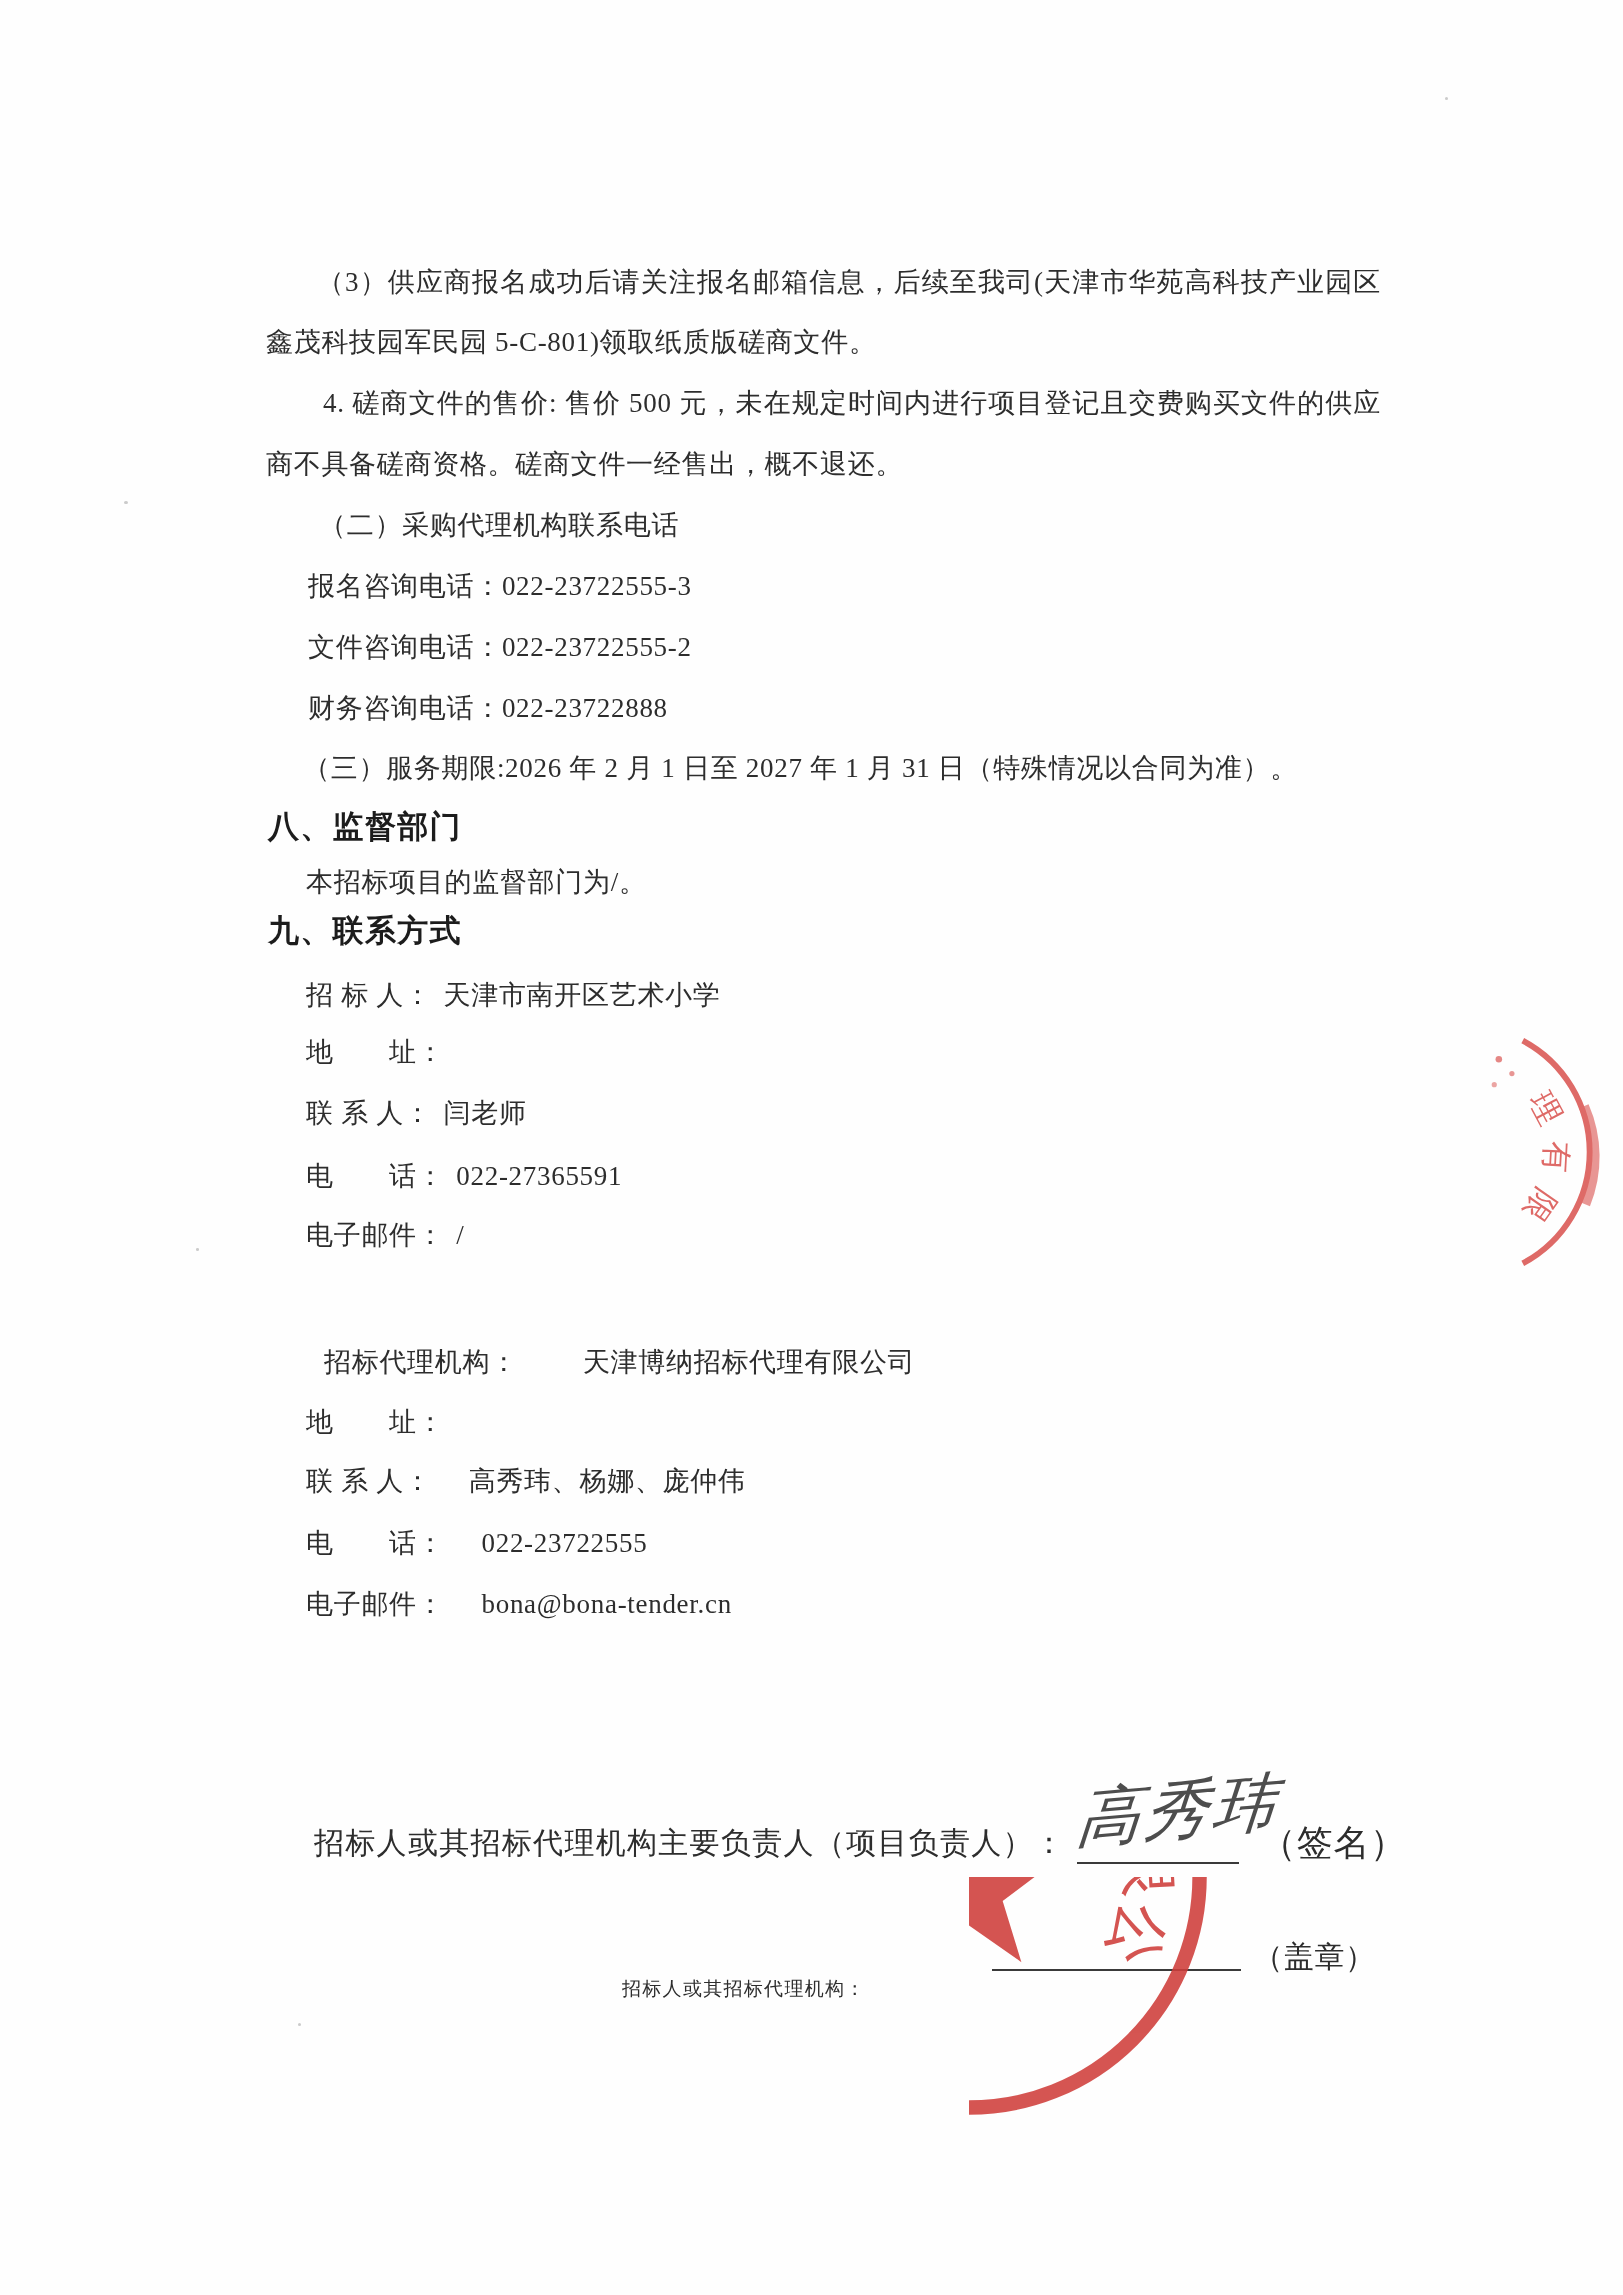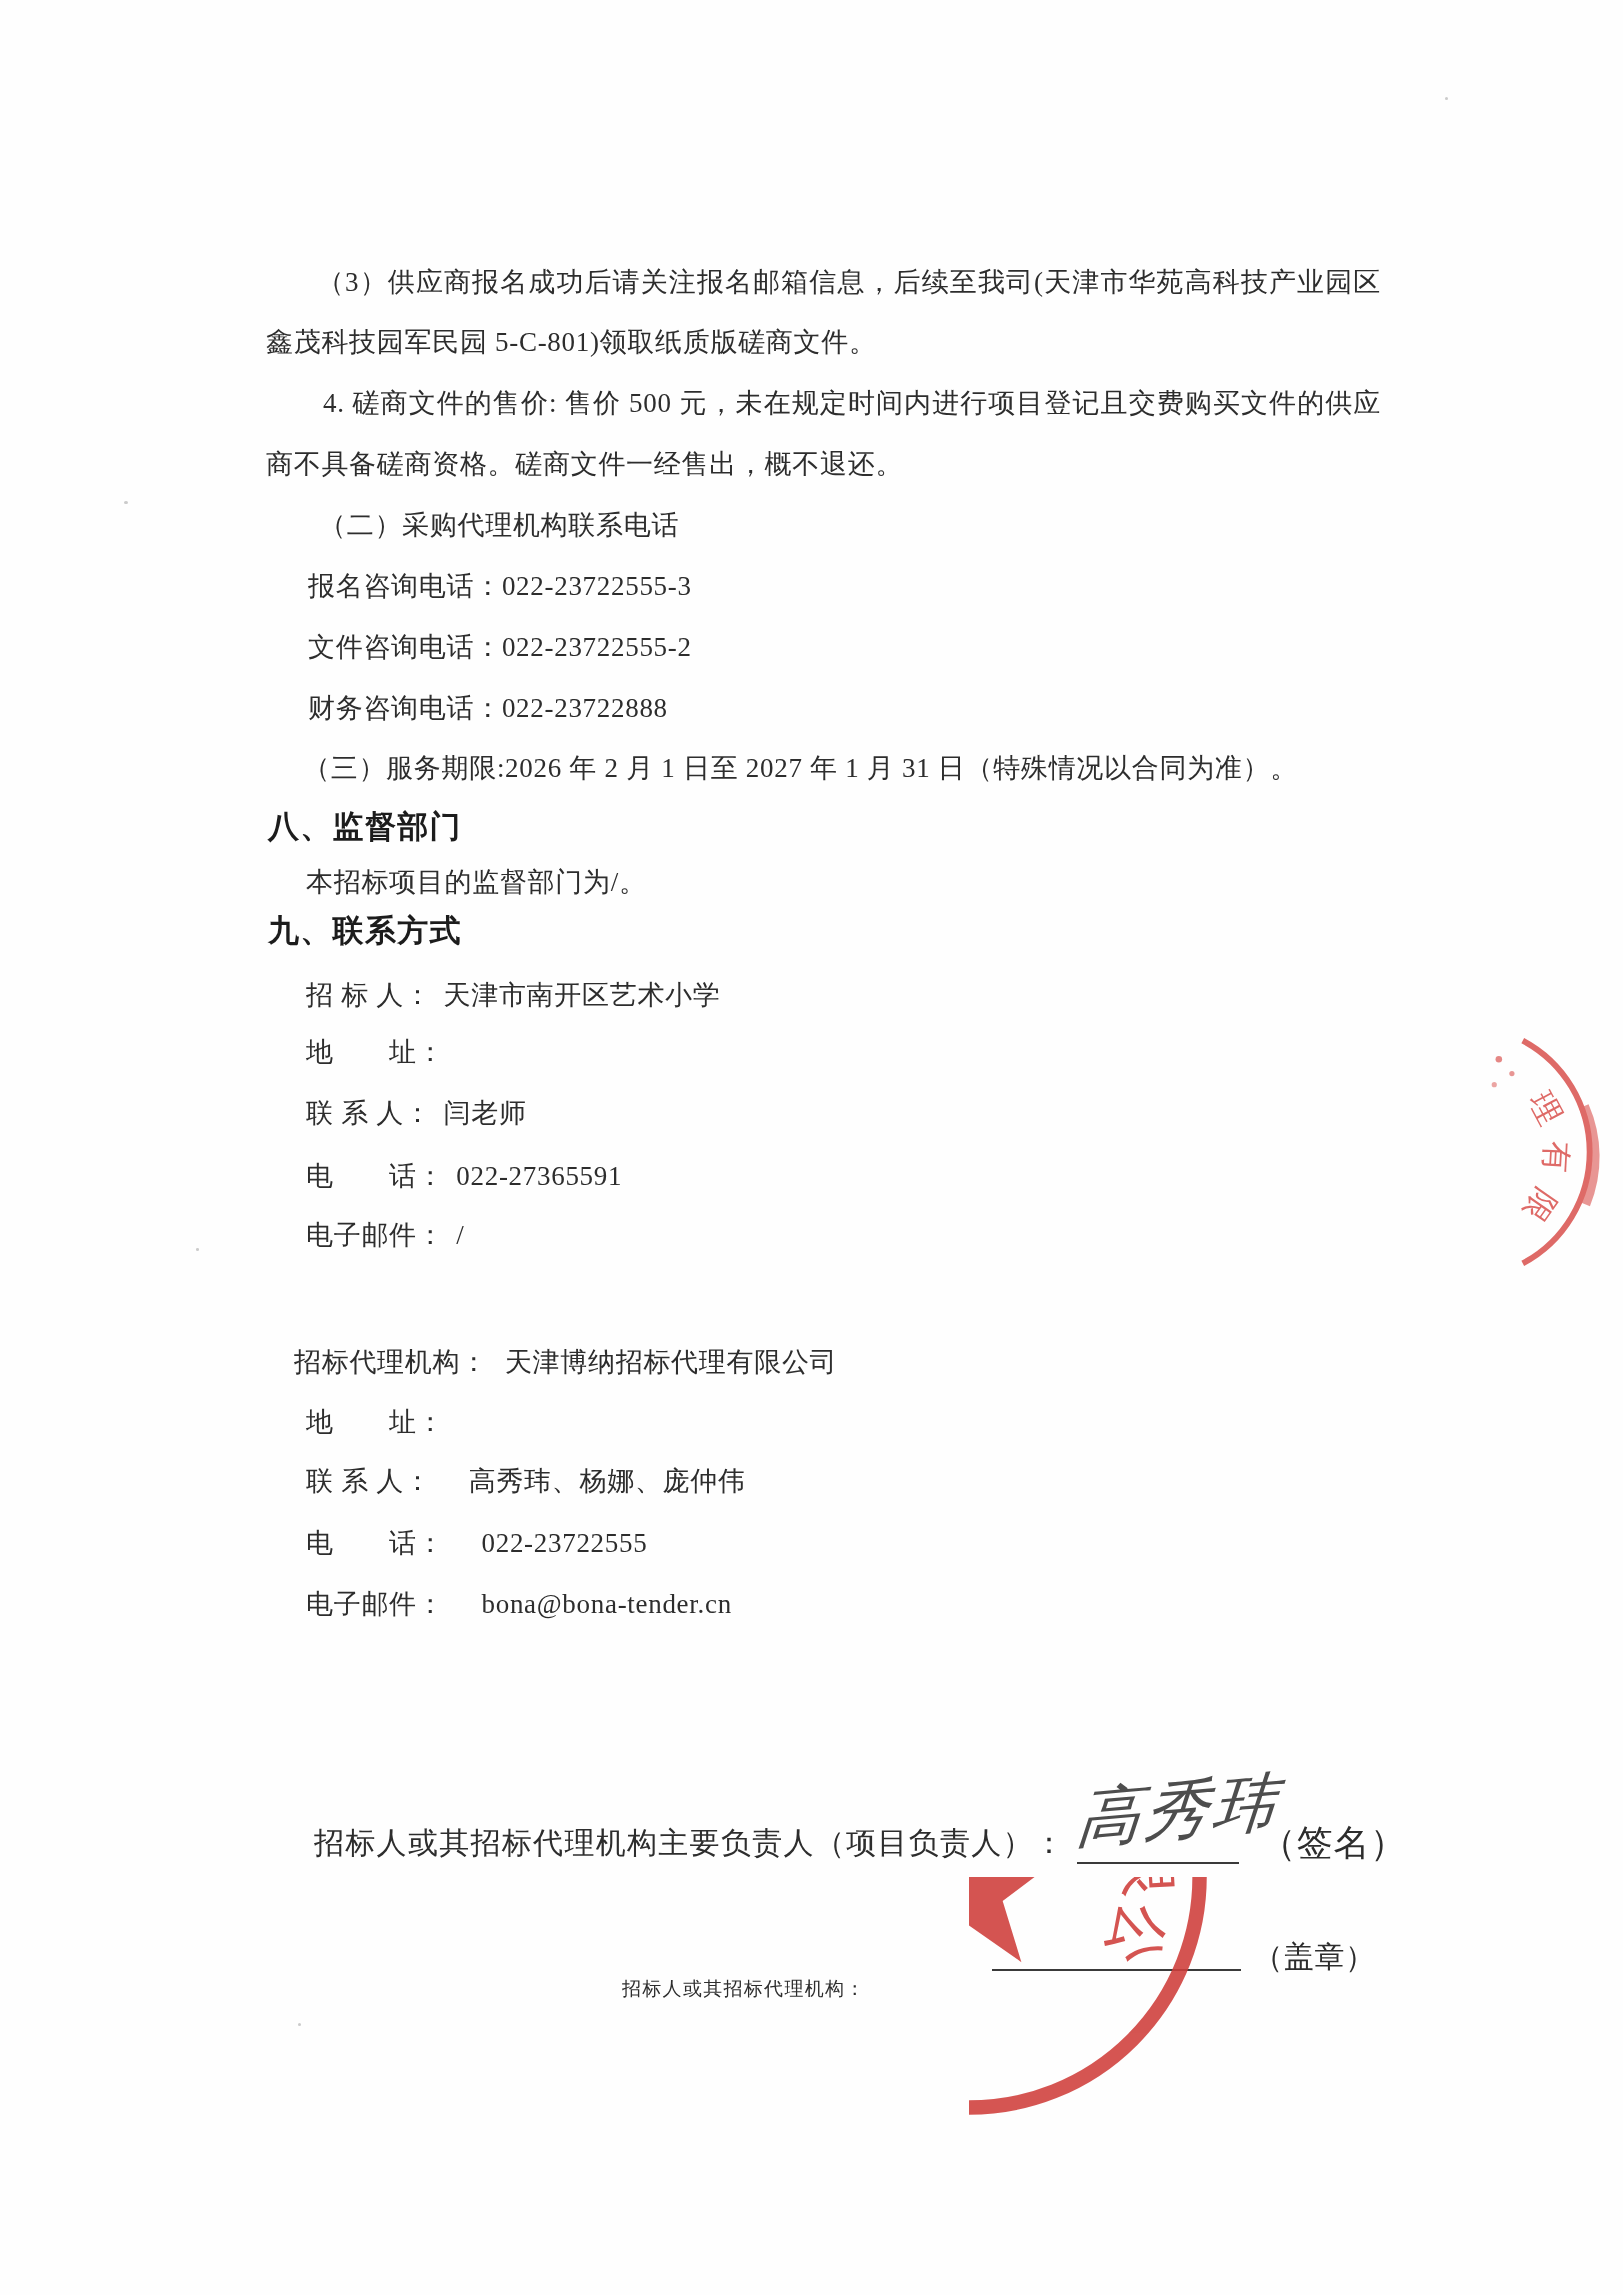--- a/index.html
+++ b/index.html
@@ -80,21 +80,21 @@
 </div>
 <div class="ln row" style="left:306px;top:1155px;">
   <span class="label">电　　话：</span>
   <span class="value">022-27365591</span>
 </div>
 <div class="ln row" style="left:306px;top:1214px;">
   <span class="label">电子邮件：</span>
   <span class="value">/</span>
 </div>
 
-<div class="ln row agency first" style="left:294px;top:1341px;">
+<div class="ln row agency first" style="left:324px;top:1341px;gap:48px;">
   <span class="label">招标代理机构：</span>
   <span class="value">天津博纳招标代理有限公司</span>
 </div>
 <div class="ln row agency" style="left:306px;top:1401px;">
   <span class="label">地　　址：</span>
 </div>
 <div class="ln row agency" style="left:306px;top:1460px;">
   <span class="label">联 系 人：</span>
   <span class="value">高秀玮、杨娜、庞仲伟</span>
 </div>

